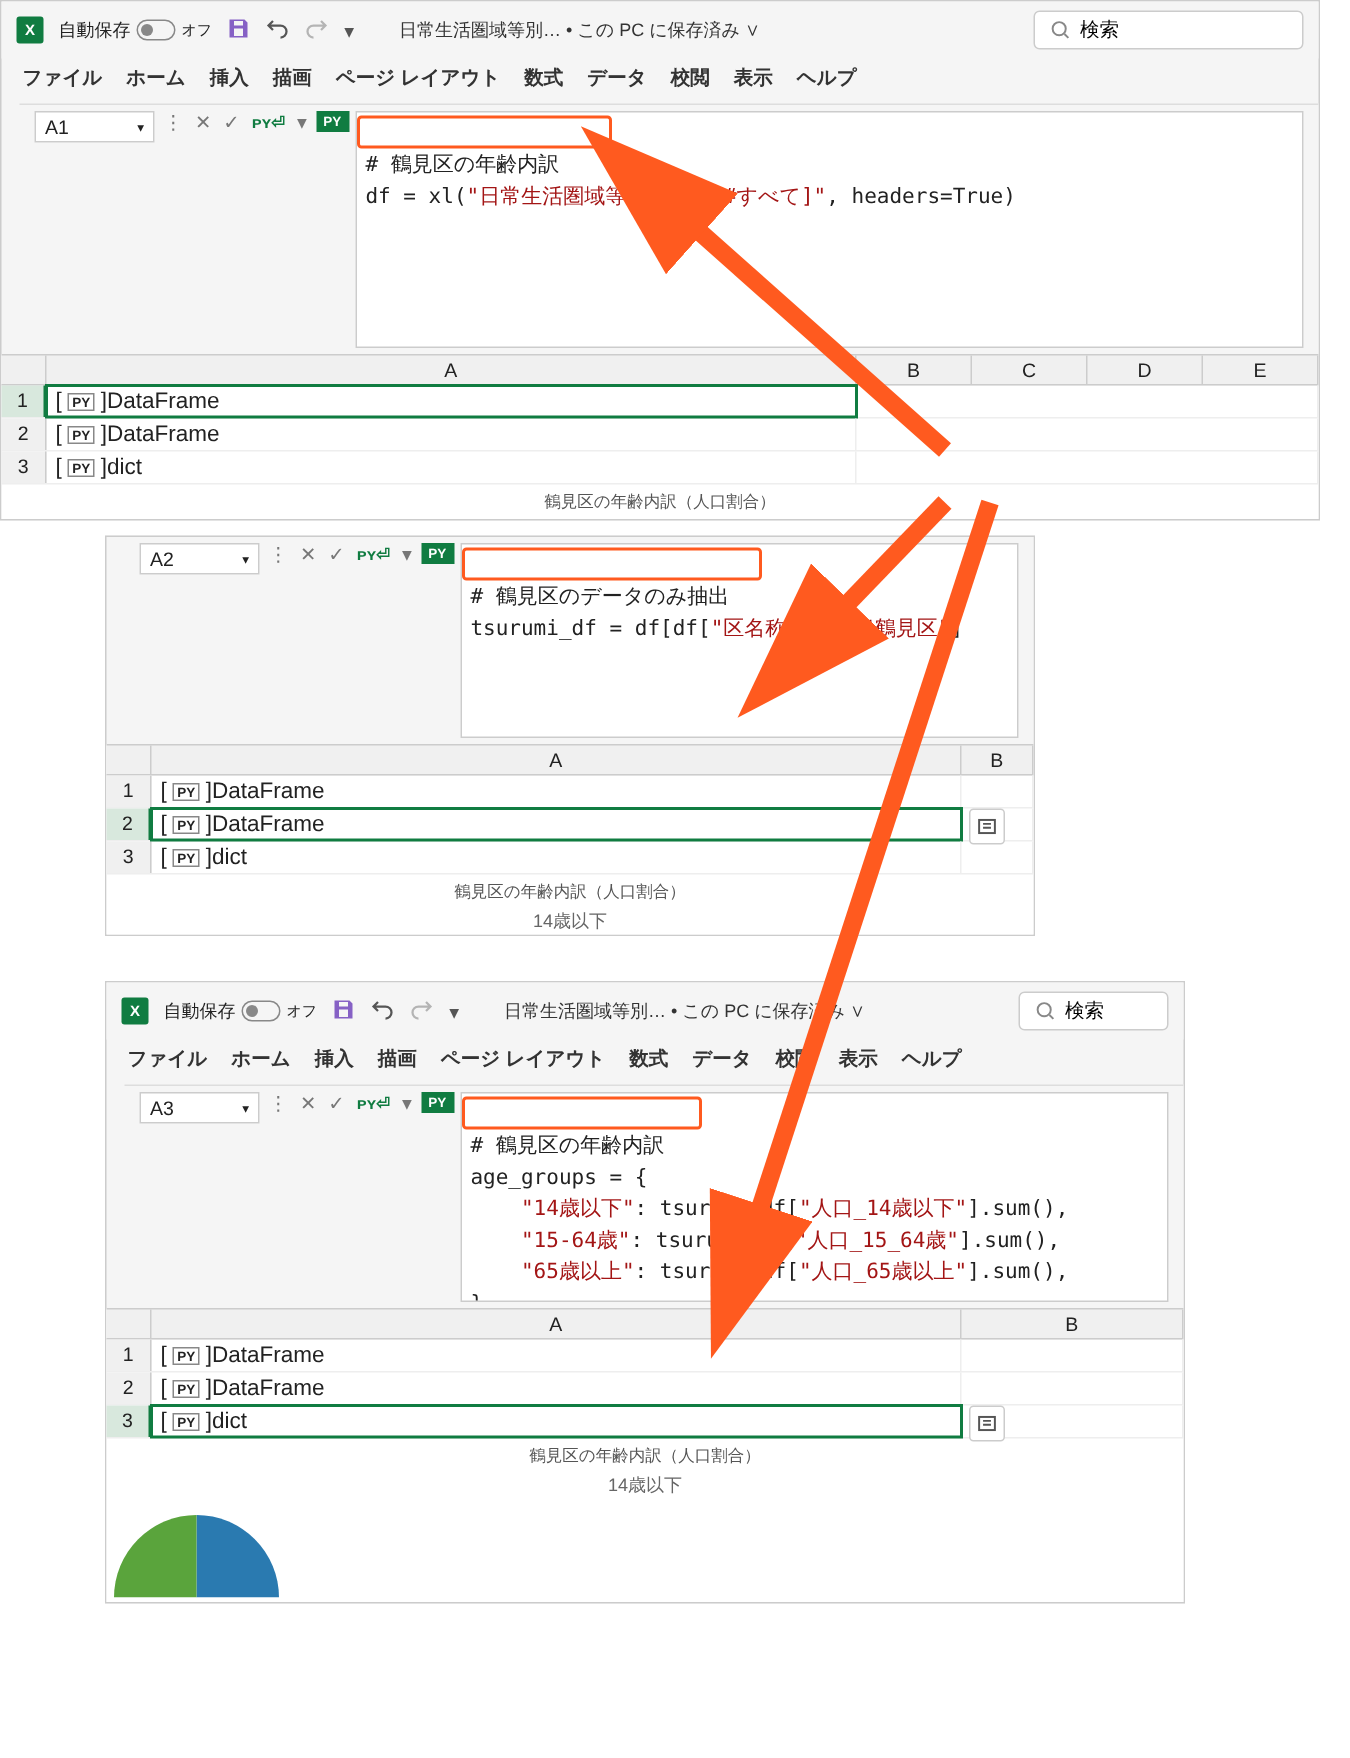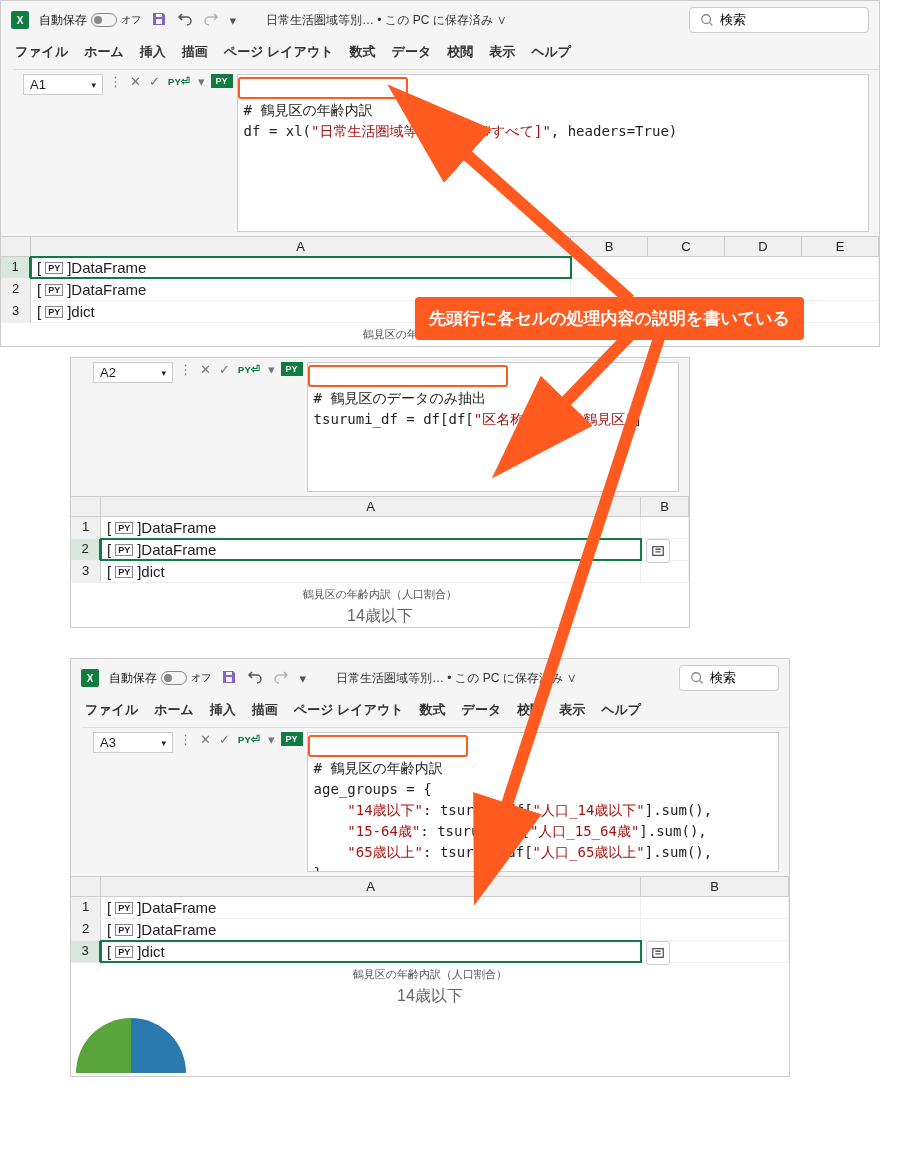--- a/index.html
+++ b/index.html
@@ -30,37 +30,34 @@
   .col-h { flex: 1; text-align: center; border-right: 1px solid #ccc; padding: 2px 0; font-size: 13px; }
   .row { display: flex; border-bottom: 1px solid #eee; }
   .row-h { width: 30px; text-align: center; border-right: 1px solid #ccc; background: #f0f0f0; padding: 2px 0; }
   .cell { border-right: 1px solid #eee; padding: 2px 6px; display: flex; align-items: center; gap: 4px; font-size: 15px; }
   .cell-a { flex: 0 0 540px; position: relative; text-align: right; }
   .cell-rest { flex: 1; }
   .py-badge { border: 1px solid #888; font-size: 9px; padding: 0 2px; font-weight: bold; }
   .cell-selected { outline: 2px solid #107c41; outline-offset: -1px; }
   .row-selected .row-h { background: #d8e8dd; border-right: 2px solid #107c41; }
   .chart-title { text-align: center; font-size: 11px; color: #555; padding: 4px 0; }
-  .chart-sub { text-align: center; font-size: 16px; color: #666; }
+  .chart-sub { text-align: center; font-size: 12px; color: #666; }
   .card-btn { position: absolute; right: -30px; top: 0; width: 24px; height: 24px; border: 1px solid #ccc; background: #fff; display: flex; align-items: center; justify-content: center; border-radius: 3px; }
   .annotation-box { position: absolute; background: #ff5a1f; color: #fff; font-weight: bold; font-size: 17px; padding: 10px 14px; border-radius: 4px; z-index: 20; }
   .arrow-svg { position: absolute; pointer-events: none; z-index: 15; }
   .win-wrap { position: relative; }
   .window2-wrap { margin-left: 70px; margin-top: 10px; }
   .window3-wrap { margin-left: 70px; margin-top: 30px; }
   .pie { width: 120px; height: 60px; margin: 6px auto 0; }
 </style>
 </head>
 <body>
 
 <div class="win-wrap" style="height:1172px;">
 
-  <div class="annotation-box" style="top:297px; left:415px;">
-    <span>先頭行に各セルの処理内容の説明を書いている</span>
-  </div>
 
   <svg class="arrow-svg" style="top:0;left:0;" width="900" height="1172">
     <defs>
       <marker id="ah" markerWidth="10" markerHeight="10" refX="2" refY="3" orient="auto">
         <path d="M0,0 L0,6 L9,3 z" fill="#ff5a1f"></path>
       </marker>
     </defs>
     <line x1="630" y1="300" x2="450" y2="140" stroke="#ff5a1f" stroke-width="12" marker-end="url(#ah)"></line>
     <line x1="630" y1="335" x2="550" y2="418" stroke="#ff5a1f" stroke-width="12" marker-end="url(#ah)"></line>
     <line x1="660" y1="335" x2="500" y2="826" stroke="#ff5a1f" stroke-width="12" marker-end="url(#ah)"></line>

